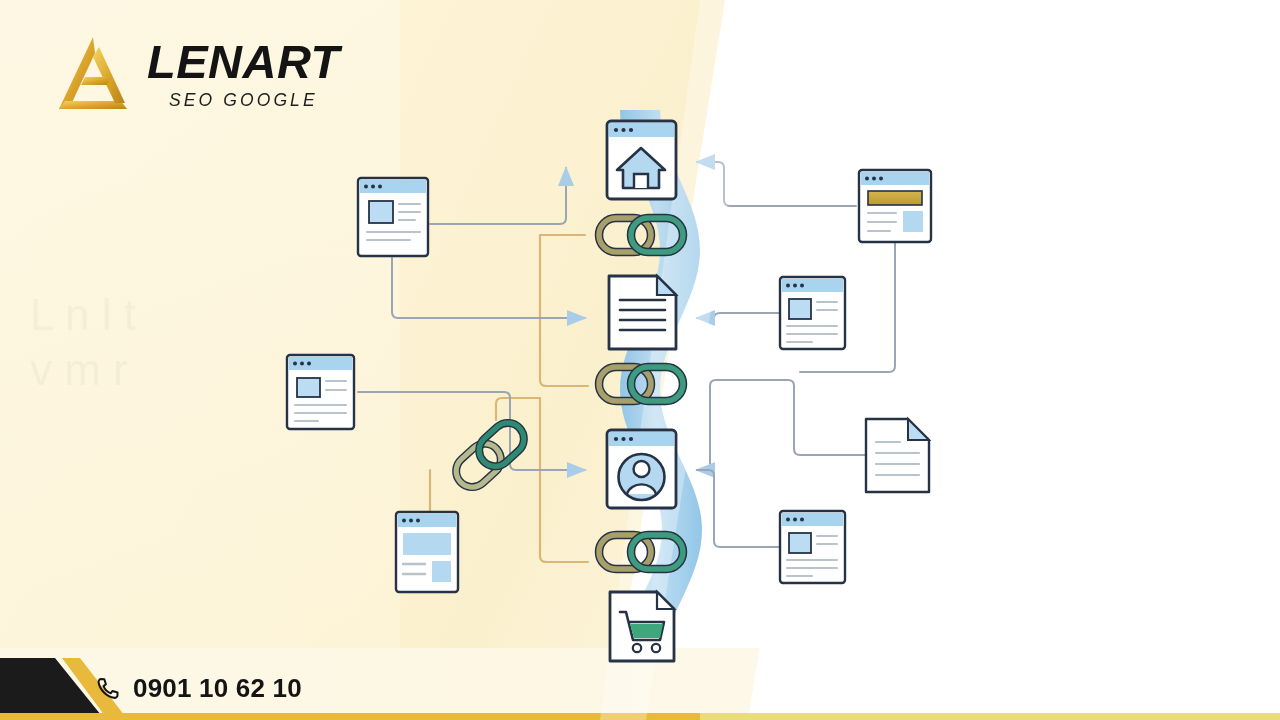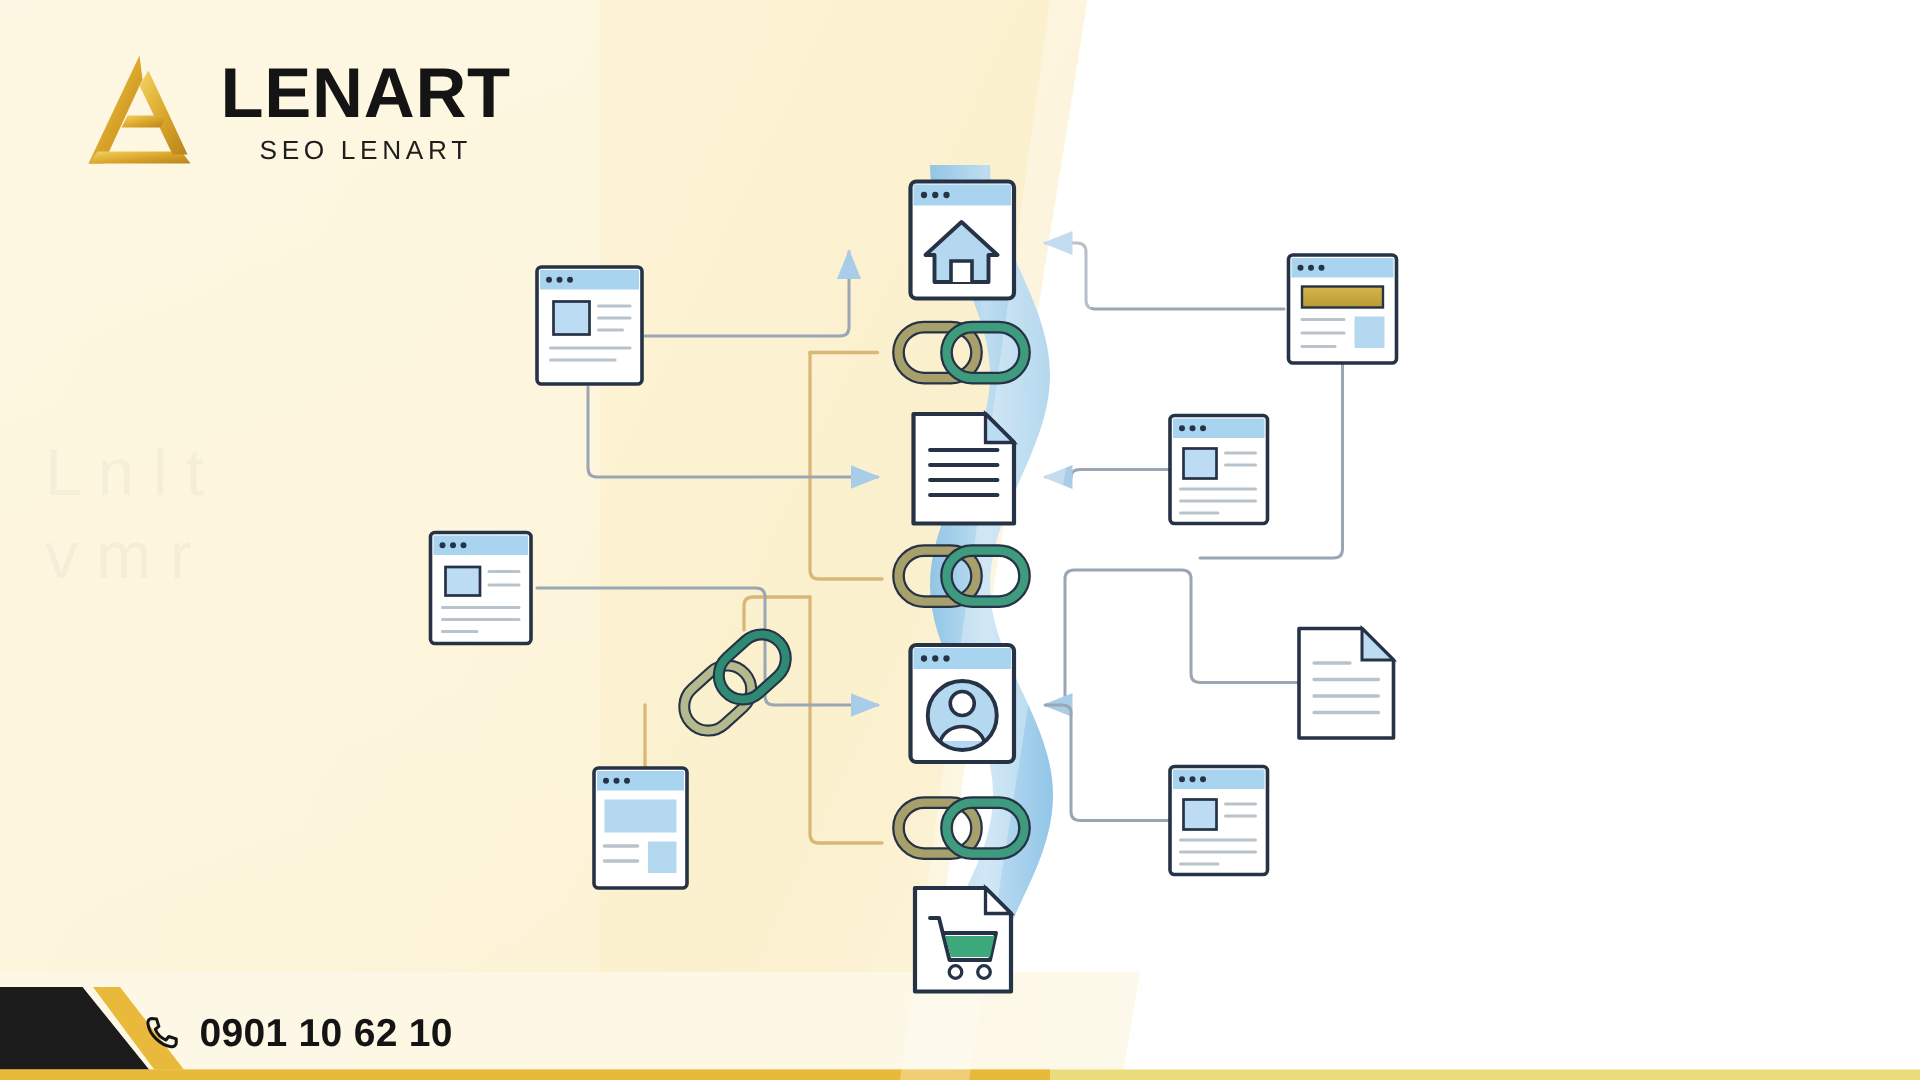--- a/index.html
+++ b/index.html
@@ -50,21 +50,21 @@
   }
   .contact{
     position:absolute;bottom:16px;left:95px;display:flex;align-items:center;gap:56px;
     z-index:6;
   }
   .contact-item{display:flex;align-items:center;gap:11px;}
   .contact-item .txt{font-size:26px;font-weight:700;color:#141414;letter-spacing:.2px;}
   .ic{width:27px;height:27px;display:block;}
 
   
-  .logo{position:absolute;left:55px;top:33px;display:flex;align-items:center;gap:14px;z-index:6;}
+  .logo{position:absolute;left:55px;top:33px;display:flex;align-items:center;gap:14px;z-index:6;font-style:italic;}
   .logo-mark{width:78px;height:82px;display:block;}
   .logo-text{display:flex;flex-direction:column;line-height:1;}
   .logo-name{font-size:47px;font-weight:700;letter-spacing:.5px;color:#141414;}
   .logo-sub{font-size:17.5px;letter-spacing:3.1px;color:#1d1d1d;text-align:center;margin-top:7px;}
 
   
   .ghost{position:absolute;left:30px;top:285px;width:330px;height:140px;opacity:.05;z-index:1;}
 
   
   #diagram{position:absolute;left:0;top:0;width:1280px;height:720px;z-index:4;}
@@ -328,21 +328,21 @@
           <stop offset="100%" stop-color="#b9831c"></stop>
         </linearGradient>
       </defs>
       <path d="M38,4 L4,76 L14,76 L40,20 Z" fill="url(#gA)"></path>
       <path d="M4,76 L72,76 L66,68 L10,68 Z" fill="url(#gA)"></path>
       <path d="M44,14 L70,70 L60,70 L38,24 Z" fill="url(#gA)"></path>
       <path d="M30,44 L56,44 L52,52 L26,52 Z" fill="url(#gA)"></path>
     </svg>
     <div class="logo-text">
       <div class="logo-name">LENART</div>
-      <div class="logo-sub">SEO LENART</div>
+      <div class="logo-sub">SEO GOOGLE</div>
     </div>
   </div>
 
   <div class="bottom-bar"></div>
   <div class="bar-black"></div>
   <div class="bar-gold-diag"></div>
   <div class="bar-gold-line"></div>
   <div class="bar-gold-line-left"></div>
 
   <div class="contact">

